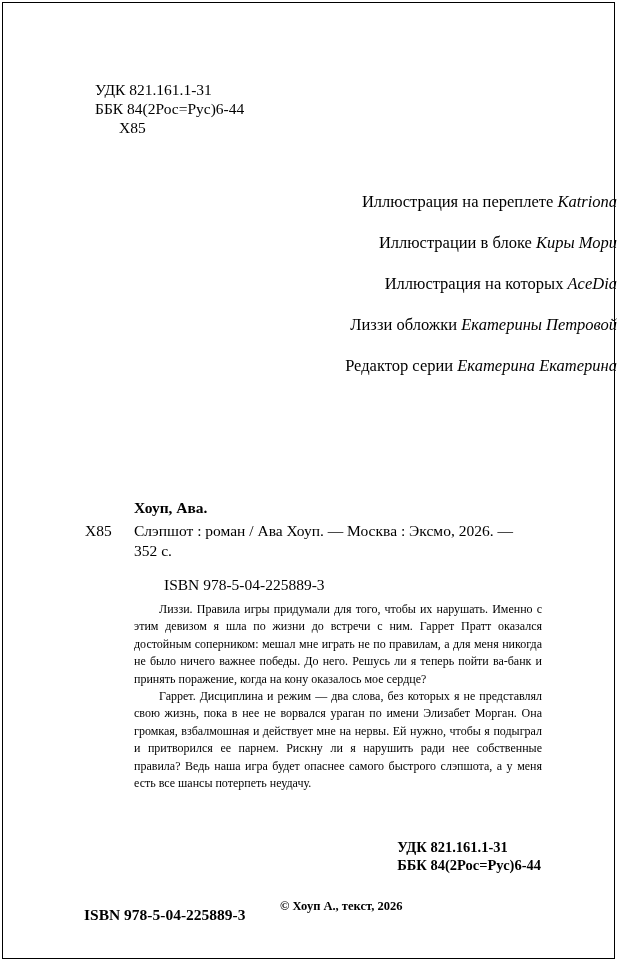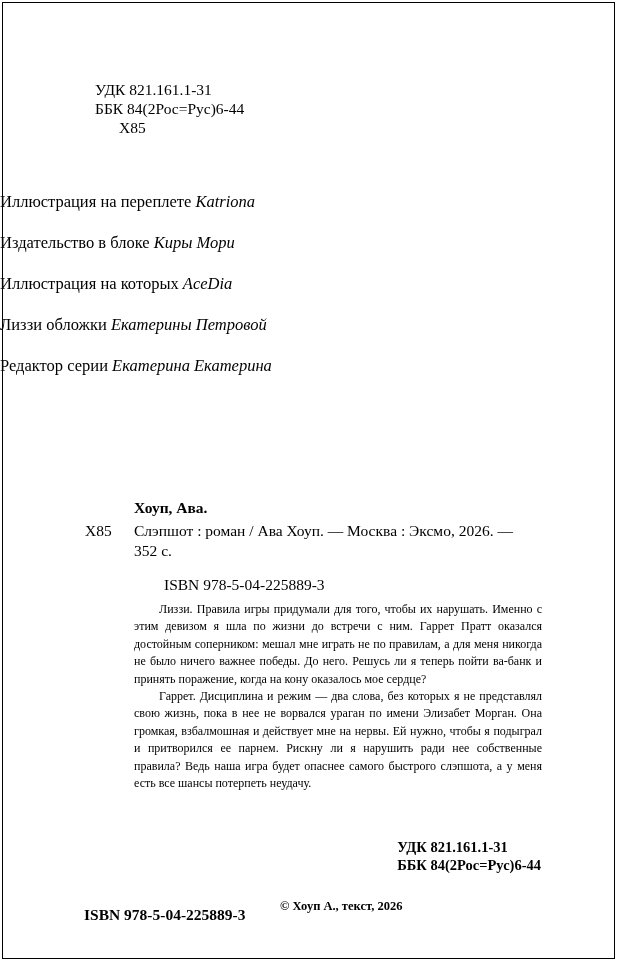--- a/index.html
+++ b/index.html
@@ -23,21 +23,21 @@
     font-size: 15.5px;
     line-height: 19px;
     white-space: nowrap;
   }
   .top-block .code-indent { padding-left: 24px; }
 
   .credits {
     position: absolute;
     left: 0; top: 192px;
     width: 617px;
-    text-align: left;
+    text-align: right;
   }
   .credit-line {
     font-size: 16.5px;
     line-height: 20px;
     margin-bottom: 21px;
   }
   .credit-line i { font-style: italic; }
 
   .catalog {
     position: absolute;
@@ -98,21 +98,21 @@
   <div>ББК 84(2Рос=Рус)6-44</div>
   <div class="code-indent">Х85</div>
 </div>
 
 <div class="credits">
   <p class="credit-line">
     <span>Иллюстрация на переплете</span>
     <i>Katriona</i>
   </p>
   <p class="credit-line">
-    <span>Издательство в блоке</span>
+    <span>Иллюстрации в блоке</span>
     <i>Киры Мори</i>
   </p>
   <p class="credit-line">
     <span>Иллюстрация на которых</span>
     <i>AceDia</i>
   </p>
   <p class="credit-line">
     <span>Лиззи обложки</span>
     <i>Екатерины Петровой</i>
   </p>

